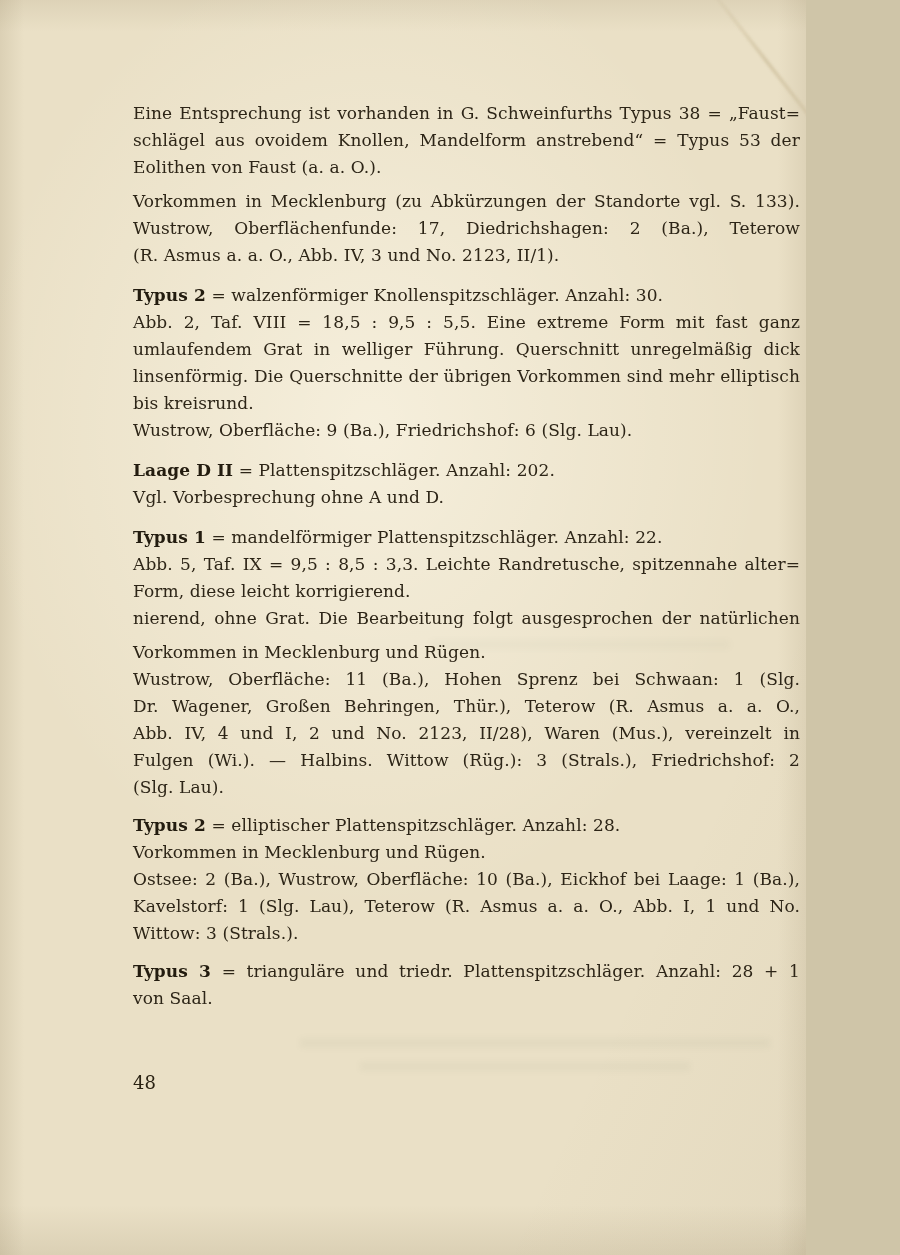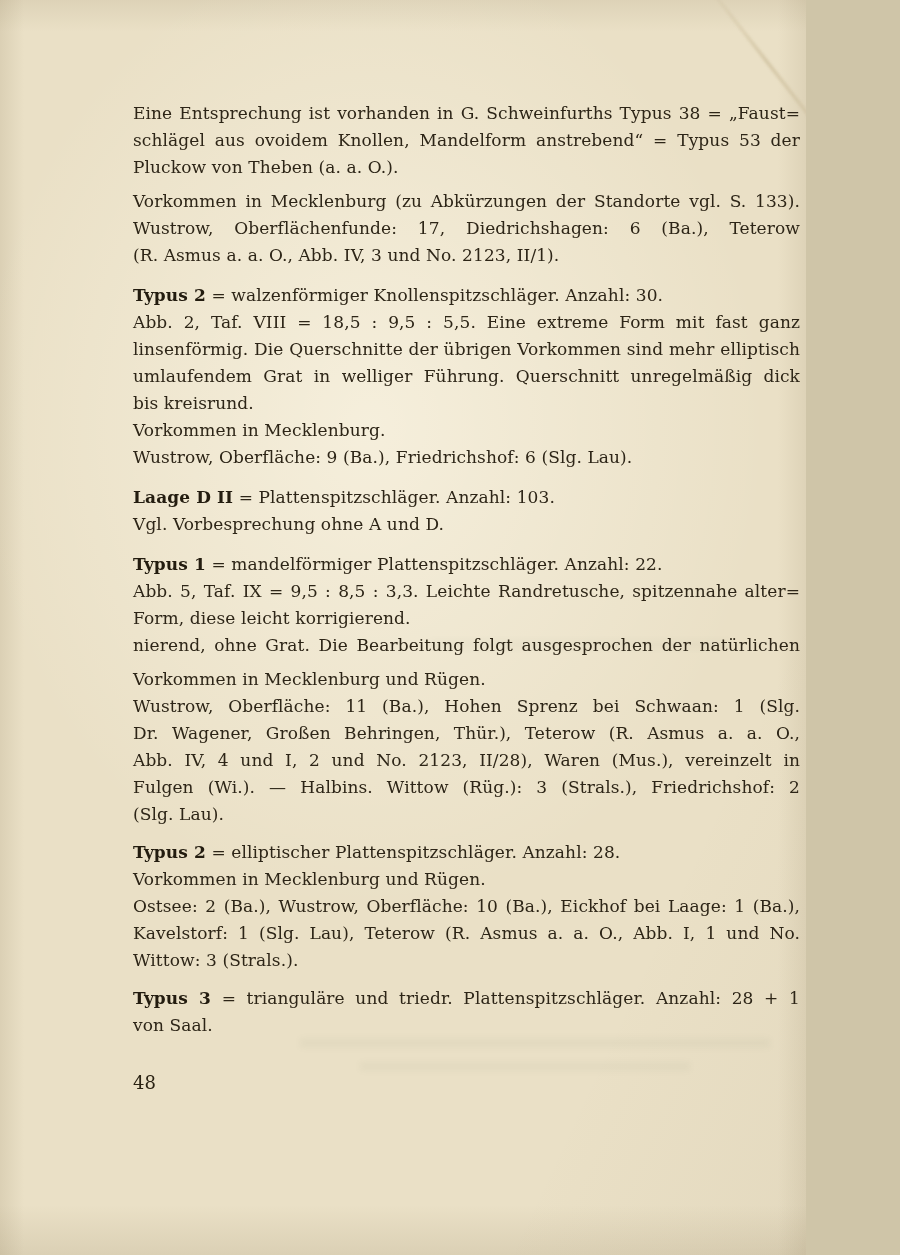--- a/index.html
+++ b/index.html
@@ -71,53 +71,50 @@
 </head>
 <body>
 
 <div class="page">
 
   <div class="textblock">
 
     <p class="para">
       <span class="line just">Eine Entsprechung ist vorhanden in G. Schweinfurths Typus 38 = „Faust=</span>
       <span class="line just">schlägel aus ovoidem Knollen, Mandelform anstrebend“ = Typus 53 der</span>
-      <span class="line">Pluckow von Theben (a. a. O.).</span>
+      <span class="line">Eolithen von Faust (a. a. O.).</span>
     </p>
 
     <p class="para mt7">
       <span class="line just">Vorkommen in Mecklenburg (zu Abkürzungen der Standorte vgl. S. 133).</span>
     </p>
 
     <p class="para">
-      <span class="line just">Wustrow, Oberflächenfunde: 17, Diedrichshagen: 6 (Ba.), Teterow</span>
+      <span class="line just">Wustrow, Oberflächenfunde: 17, Diedrichshagen: 2 (Ba.), Teterow</span>
       <span class="line">(R. Asmus a. a. O., Abb. IV, 3 und No. 2123, II/1).</span>
     </p>
 
     <p class="para mt13">
       <span class="line"><span class="lead">Typus 2</span><span> = walzenförmiger Knollenspitzschläger. Anzahl: 30.</span></span>
     </p>
 
     <p class="para">
       <span class="line just">Abb. 2, Taf. VIII = 18,5 : 9,5 : 5,5. Eine extreme Form mit fast ganz</span>
+      <span class="line just">umlaufendem Grat in welliger Führung. Querschnitt unregelmäßig dick</span>
       <span class="line just">linsenförmig. Die Querschnitte der übrigen Vorkommen sind mehr elliptisch</span>
-      <span class="line just">umlaufendem Grat in welliger Führung. Querschnitt unregelmäßig dick</span>
       <span class="line">bis kreisrund.</span>
     </p>
 
-    <p class="para">
-      <span class="line">Vorkommen in Mecklenburg.</span>
-    </p>
 
     <p class="para">
       <span class="line">Wustrow, Oberfläche: 9 (Ba.), Friedrichshof: 6 (Slg. Lau).</span>
     </p>
 
     <p class="para mt13">
-      <span class="line"><span class="lead">Laage D II</span><span> = Plattenspitzschläger. Anzahl: 103.</span></span>
+      <span class="line"><span class="lead">Laage D II</span><span> = Plattenspitzschläger. Anzahl: 202.</span></span>
     </p>
 
     <p class="para">
       <span class="line">Vgl. Vorbesprechung ohne A und D.</span>
     </p>
 
     <p class="para mt13">
       <span class="line"><span class="lead">Typus 1</span><span> = mandelförmiger Plattenspitzschläger. Anzahl: 22.</span></span>
     </p>
 

